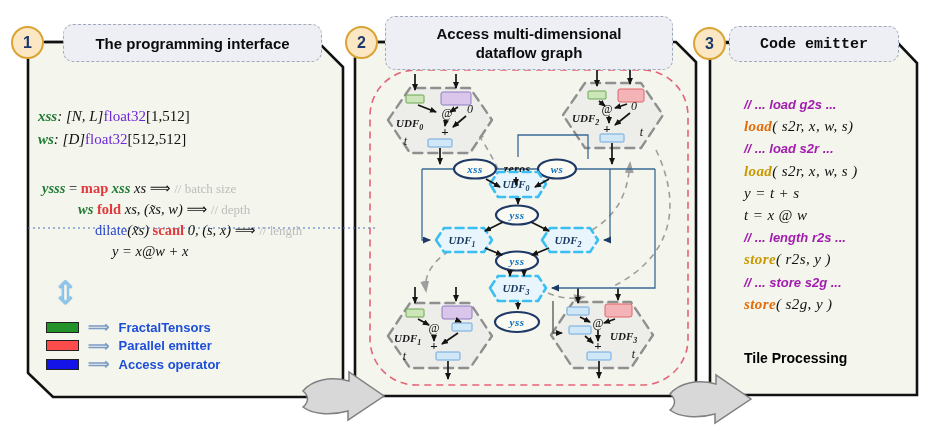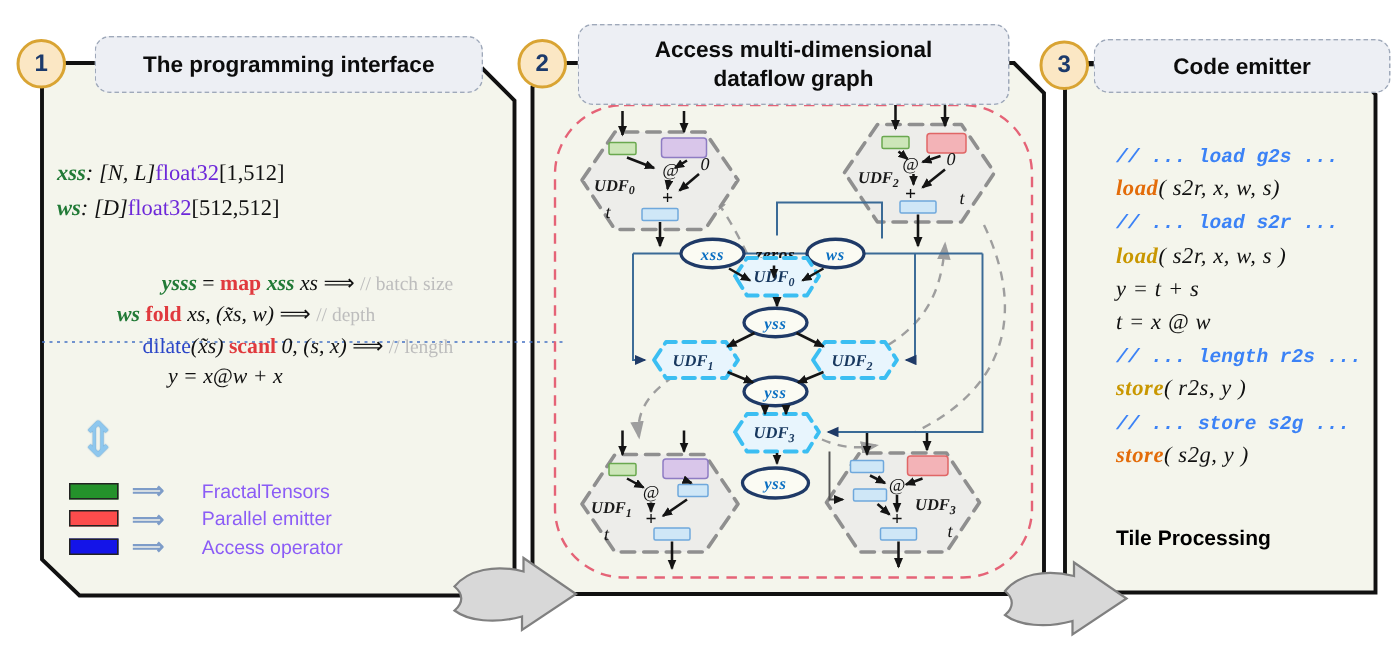--- a/index.html
+++ b/index.html
@@ -8,48 +8,48 @@
   svg.graph{position:absolute;left:360px;top:65px;width:340px;height:330px;z-index:3;}
 
   .badge{position:absolute;width:33px;height:33px;border-radius:50%;background:#fbe7c4;
     border:2.5px solid #d9a433;color:#1c3a6b;font-weight:bold;font-size:16px;
     display:flex;align-items:center;justify-content:center;z-index:6;box-sizing:border-box;}
   .titlebox{position:absolute;background:#edeff4;border:1.6px dashed #9fa9ba;border-radius:10px;
     display:flex;flex-direction:column;align-items:center;justify-content:center;
     font-weight:bold;color:#0c0c0c;z-index:5;text-align:center;box-sizing:border-box;}
   .t1{left:63px;top:24px;width:259px;height:38px;font-size:15px;}
   .t2{left:385px;top:16px;width:288px;height:54px;font-size:15px;line-height:19px;}
-  .t3{left:729px;top:26px;width:198px;height:36px;font-size:15px;}
+  .t3{left:729px;top:26px;width:170px;height:36px;font-size:15px;font-family:Liberation Mono, monospace;}
 
   .code{position:absolute;z-index:3;font-family:"Liberation Serif",serif;font-size:14.5px;color:#111;}
   .cl{height:21px;white-space:nowrap;}
   .code1d{left:38px;top:108px;} .code1d .cl{height:23px;font-size:15px;}
   .code1b{left:38px;top:180px;}
   .seg.id{color:#217a36;font-weight:bold;font-style:italic;}
   .seg.kw{color:#e03a3e;font-weight:bold;}
   .seg.ty{color:#6d28d9;}
   .seg.fn{color:#2b46c8;}
   .seg.pl{font-style:italic;}
   .seg.nu{font-style:normal;}
   .seg.cm{color:#bdbdbd;font-size:13px;}
-  .ml1{margin-left:4px;text-align:right;} .ml2{margin-left:40px;} .ml3{margin-left:57px;} .ml4{margin-left:74px;}
+  .ml1{margin-left:4px;} .ml2{margin-left:40px;} .ml3{margin-left:57px;} .ml4{margin-left:74px;}
 
   .code3{left:744px;top:96px;} .code3 .cl{height:22.2px;font-size:15px;letter-spacing:.4px;}
-  .seg.cm3{color:#3b82f6;font-style:italic;font-family:Liberation Mono, monospace;font-size:13px;font-weight:bold;letter-spacing:0;}
+  .seg.cm3{color:#a21caf;font-style:italic;font-family:Liberation Sans, sans-serif;font-size:13px;font-weight:bold;letter-spacing:0;}
   .seg.ld1{color:#e36c0a;font-weight:bold;font-style:italic;}
   .seg.ld2{color:#c99700;font-weight:bold;font-style:italic;}
   .seg.pl3{font-style:italic;}
 
   .updown{position:absolute;left:52px;top:274px;font-size:32px;color:#8ec7ee;z-index:3;
     text-shadow:0 0 1px #3f87c1;}
   .legend{position:absolute;left:46px;top:318px;z-index:3;}
   .lrow{display:flex;align-items:center;height:18.5px;}
   .sw{width:33px;height:11px;border:1.2px solid #222;margin-right:9px;box-sizing:border-box;}
   .larr{color:#7d9cc8;font-size:15px;font-weight:bold;margin-right:9px;}
-  .llab{font-weight:normal;font-size:13px;color:#8b5cf6;margin-left:16px;}
+  .llab{font-weight:bold;font-size:13px;color:#1d4ed8;}
   .footer3{position:absolute;left:744px;top:350px;width:160px;text-align:left;
     font-weight:bold;font-size:14px;color:#000;z-index:3;}
 
   
   .hexC{fill:#e8f5fd;stroke:#3bbef2;stroke-width:2.6;stroke-dasharray:8 5;stroke-linecap:round;stroke-linejoin:round;}
   .hexG{fill:#ededea;stroke:#8f8f8f;stroke-width:2.4;stroke-dasharray:9 6;stroke-linecap:round;stroke-linejoin:round;}
   .ell{fill:#fbfbf3;stroke:#1f3a67;stroke-width:2.2;}
   .elab{fill:#0a6fc2;font:italic bold 11px "Liberation Serif",serif;text-anchor:middle;letter-spacing:.5px;}
   .zlab{fill:#111;font:italic bold 11.5px "Liberation Serif",serif;text-anchor:middle;letter-spacing:.5px;}
   .hlabC{fill:#17375e;font:italic bold 11px "Liberation Serif",serif;text-anchor:middle;}

